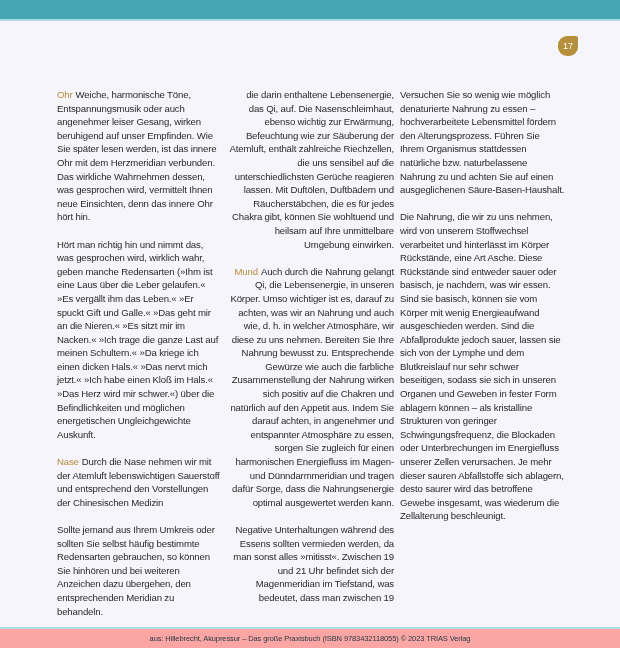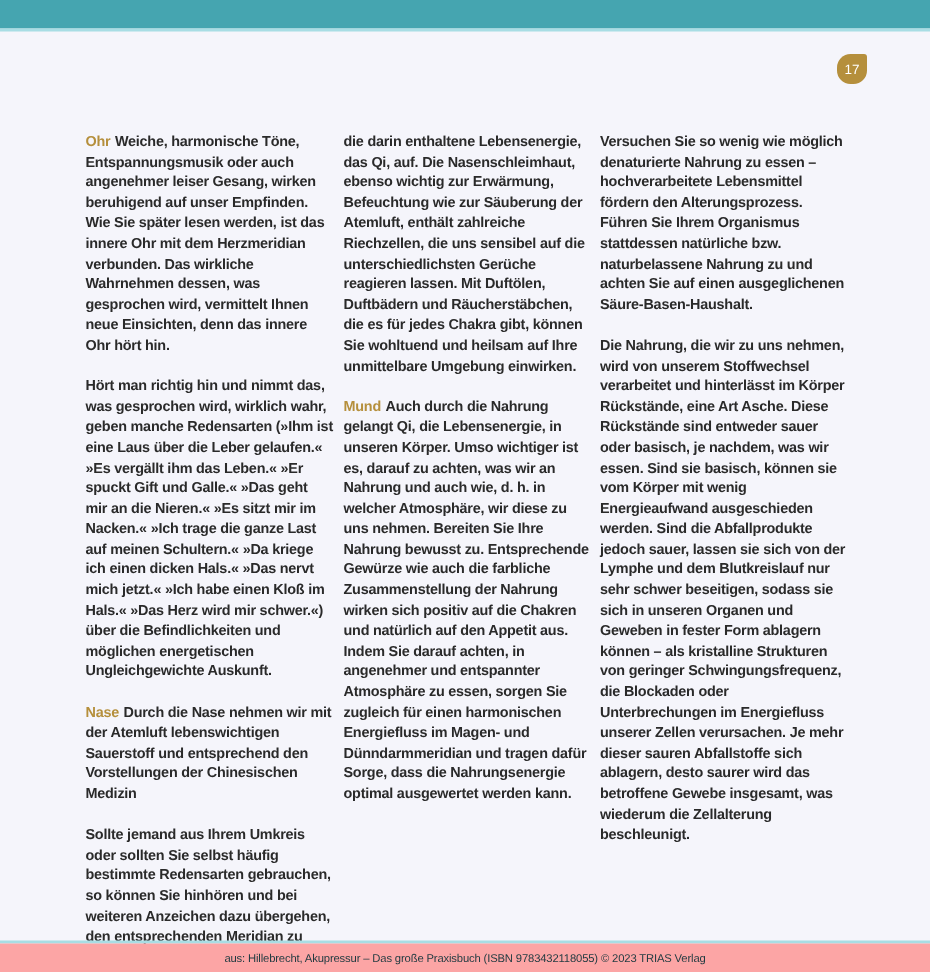--- a/index.html
+++ b/index.html
@@ -14,23 +14,23 @@
   .page-badge {
     position:absolute; left:558px; top:36px; width:20px; height:20px;
     background:#b58f3c; color:#fff; font-size:9px; line-height:20px; text-align:center;
     border-radius:9px 2px 9px 9px;
   }
   .columns { position:absolute; top:88px; left:57px; }
   .col {
     position:absolute; top:0; width:165px;
     font-size:9.6px; line-height:13.6px; letter-spacing:-0.15px;
   }
-  .col p { margin:0 0 13.6px 0;font-weight:bold; }
+  .col p { margin:0 0 13.6px 0; }
   .col1 { left:0; }
-  .col2 { left:172px; }
+  .col2 { left:172px;text-align:right; }
   .col3 { left:343px; }
   .kw { color:#b58f3c; margin-right:3px; }
   .footline { position:absolute; left:0; top:627px; width:620px; height:2px; background:#a8dde4; }
   .footer {
     position:absolute; left:0; top:629px; width:620px; height:26px; background:#fca5a5;
     color:#1f3a40; font-size:7.5px; line-height:19px; text-align:center; letter-spacing:-0.1px;
   }
 </style>
 </head>
 <body>
@@ -44,20 +44,21 @@
   <div class="col col1">
     <p><span class="kw">Ohr</span><span>Weiche, harmonische Töne, Entspannungsmusik oder auch angenehmer leiser Gesang, wirken beruhigend auf unser Empfinden. Wie Sie später lesen werden, ist das innere Ohr mit dem Herzmeridian verbunden. Das wirkliche Wahrnehmen dessen, was gesprochen wird, vermittelt Ihnen neue Einsichten, denn das innere Ohr hört hin.</span></p>
     <p><span>Hört man richtig hin und nimmt das, was gesprochen wird, wirklich wahr, geben manche Redensarten (»Ihm ist eine Laus über die Leber gelaufen.« »Es vergällt ihm das Leben.« »Er spuckt Gift und Galle.« »Das geht mir an die Nieren.« »Es sitzt mir im Nacken.« »Ich trage die ganze Last auf meinen Schultern.« »Da kriege ich einen dicken Hals.« »Das nervt mich jetzt.« »Ich habe einen Kloß im Hals.« »Das Herz wird mir schwer.«) über die Befindlichkeiten und möglichen energetischen Ungleichgewichte Auskunft.</span></p>
     <p><span class="kw">Nase</span><span>Durch die Nase nehmen wir mit der Atemluft lebenswichtigen Sauerstoff und entsprechend den Vorstellungen der Chinesischen Medizin</span></p>
     <p><span>Sollte jemand aus Ihrem Umkreis oder sollten Sie selbst häufig bestimmte Redensarten gebrauchen, so können Sie hinhören und bei weiteren Anzeichen dazu übergehen, den entsprechenden Meridian zu behandeln.</span></p>
   </div>
 
   <div class="col col2">
     <p><span>die darin enthaltene Lebensenergie, das Qi, auf. Die Nasenschleimhaut, ebenso wichtig zur Erwärmung, Befeuchtung wie zur Säuberung der Atemluft, enthält zahlreiche Riechzellen, die uns sensibel auf die unterschiedlichsten Gerüche reagieren lassen. Mit Duftölen, Duftbädern und Räucherstäbchen, die es für jedes Chakra gibt, können Sie wohltuend und heilsam auf Ihre unmittelbare Umgebung einwirken.</span></p>
     <p><span class="kw">Mund</span><span>Auch durch die Nahrung gelangt Qi, die Lebensenergie, in unseren Körper. Umso wichtiger ist es, darauf zu achten, was wir an Nahrung und auch wie, d. h. in welcher Atmosphäre, wir diese zu uns nehmen. Bereiten Sie Ihre Nahrung bewusst zu. Entsprechende Gewürze wie auch die farbliche Zusammenstellung der Nahrung wirken sich positiv auf die Chakren und natürlich auf den Appetit aus. Indem Sie darauf achten, in angenehmer und entspannter Atmosphäre zu essen, sorgen Sie zugleich für einen harmonischen Energiefluss im Magen- und Dünndarmmeridian und tragen dafür Sorge, dass die Nahrungsenergie optimal ausgewertet werden kann.</span></p>
+    <p><span>Negative Unterhaltungen während des Essens sollten vermieden werden, da man sonst alles »mitisst«. Zwischen 19 und 21 Uhr befindet sich der Magenmeridian im Tiefstand, was bedeutet, dass man zwischen 19</span></p>
   </div>
 
   <div class="col col3">
     <p><span>Versuchen Sie so wenig wie möglich denaturierte Nahrung zu essen – hochverarbeitete Lebensmittel fördern den Alterungsprozess. Führen Sie Ihrem Organismus stattdessen natürliche bzw. naturbelassene Nahrung zu und achten Sie auf einen ausgeglichenen Säure-Basen-Haushalt.</span></p>
     <p><span>Die Nahrung, die wir zu uns nehmen, wird von unserem Stoffwechsel verarbeitet und hinterlässt im Körper Rückstände, eine Art Asche. Diese Rückstände sind entweder sauer oder basisch, je nachdem, was wir essen. Sind sie basisch, können sie vom Körper mit wenig Energieaufwand ausgeschieden werden. Sind die Abfallprodukte jedoch sauer, lassen sie sich von der Lymphe und dem Blutkreislauf nur sehr schwer beseitigen, sodass sie sich in unseren Organen und Geweben in fester Form ablagern können – als kristalline Strukturen von geringer Schwingungsfrequenz, die Blockaden oder Unterbrechungen im Energiefluss unserer Zellen verursachen. Je mehr dieser sauren Abfallstoffe sich ablagern, desto saurer wird das betroffene Gewebe insgesamt, was wiederum die Zellalterung beschleunigt.</span></p>
   </div>
 </div>
 
 <div class="footline"></div>
 <div class="footer">aus: Hillebrecht, Akupressur – Das große Praxisbuch (ISBN 9783432118055) © 2023 TRIAS Verlag</div>

